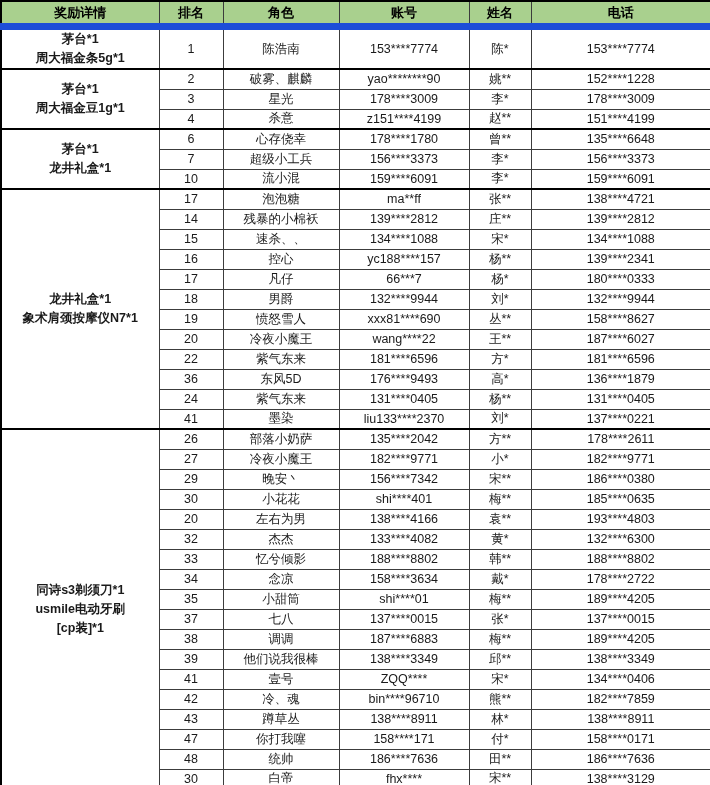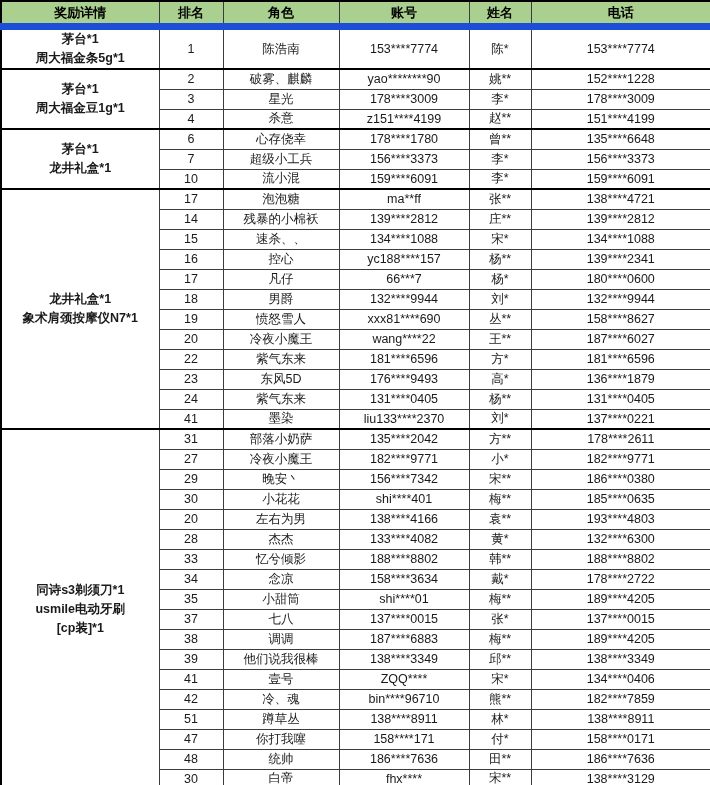--- a/index.html
+++ b/index.html
@@ -152,21 +152,21 @@
           <td>控心</td>
           <td>yc188****157</td>
           <td>杨**</td>
           <td>139****2341</td>
         </tr>
         <tr>
           <td>17</td>
           <td>凡仔</td>
           <td>66***7</td>
           <td>杨*</td>
-          <td>180****0600</td>
+          <td>180****0333</td>
         </tr>
         <tr>
           <td>18</td>
           <td>男爵</td>
           <td>132****9944</td>
           <td>刘*</td>
           <td>132****9944</td>
         </tr>
         <tr>
           <td>19</td>
@@ -183,21 +183,21 @@
           <td>187****6027</td>
         </tr>
         <tr>
           <td>22</td>
           <td>紫气东来</td>
           <td>181****6596</td>
           <td>方*</td>
           <td>181****6596</td>
         </tr>
         <tr>
-          <td>23</td>
+          <td>36</td>
           <td>东风5D</td>
           <td>176****9493</td>
           <td>高*</td>
           <td>136****1879</td>
         </tr>
         <tr>
           <td>24</td>
           <td>紫气东来</td>
           <td>131****0405</td>
           <td>杨**</td>
@@ -209,21 +209,21 @@
           <td>liu133****2370</td>
           <td>刘*</td>
           <td>137****0221</td>
         </tr>
         <tr class="group-start">
           <td class="prize" rowspan="18">
             <div>同诗s3剃须刀*1</div>
             <div>usmile电动牙刷</div>
             <div>[cp装]*1</div>
           </td>
-          <td>31</td>
+          <td>26</td>
           <td>部落小奶萨</td>
           <td>135****2042</td>
           <td>方**</td>
           <td>178****2611</td>
         </tr>
         <tr>
           <td>27</td>
           <td>冷夜小魔王</td>
           <td>182****9771</td>
           <td>小*</td>
@@ -244,21 +244,21 @@
           <td>185****0635</td>
         </tr>
         <tr>
           <td>20</td>
           <td>左右为男</td>
           <td>138****4166</td>
           <td>袁**</td>
           <td>193****4803</td>
         </tr>
         <tr>
-          <td>28</td>
+          <td>32</td>
           <td>杰杰</td>
           <td>133****4082</td>
           <td>黄*</td>
           <td>132****6300</td>
         </tr>
         <tr>
           <td>33</td>
           <td>忆兮倾影</td>
           <td>188****8802</td>
           <td>韩**</td>
@@ -307,21 +307,21 @@
           <td>134****0406</td>
         </tr>
         <tr>
           <td>42</td>
           <td>冷、魂</td>
           <td>bin****96710</td>
           <td>熊**</td>
           <td>182****7859</td>
         </tr>
         <tr>
-          <td>51</td>
+          <td>43</td>
           <td>蹲草丛</td>
           <td>138****8911</td>
           <td>林*</td>
           <td>138****8911</td>
         </tr>
         <tr>
           <td>47</td>
           <td>你打我噻</td>
           <td>158****171</td>
           <td>付*</td>

